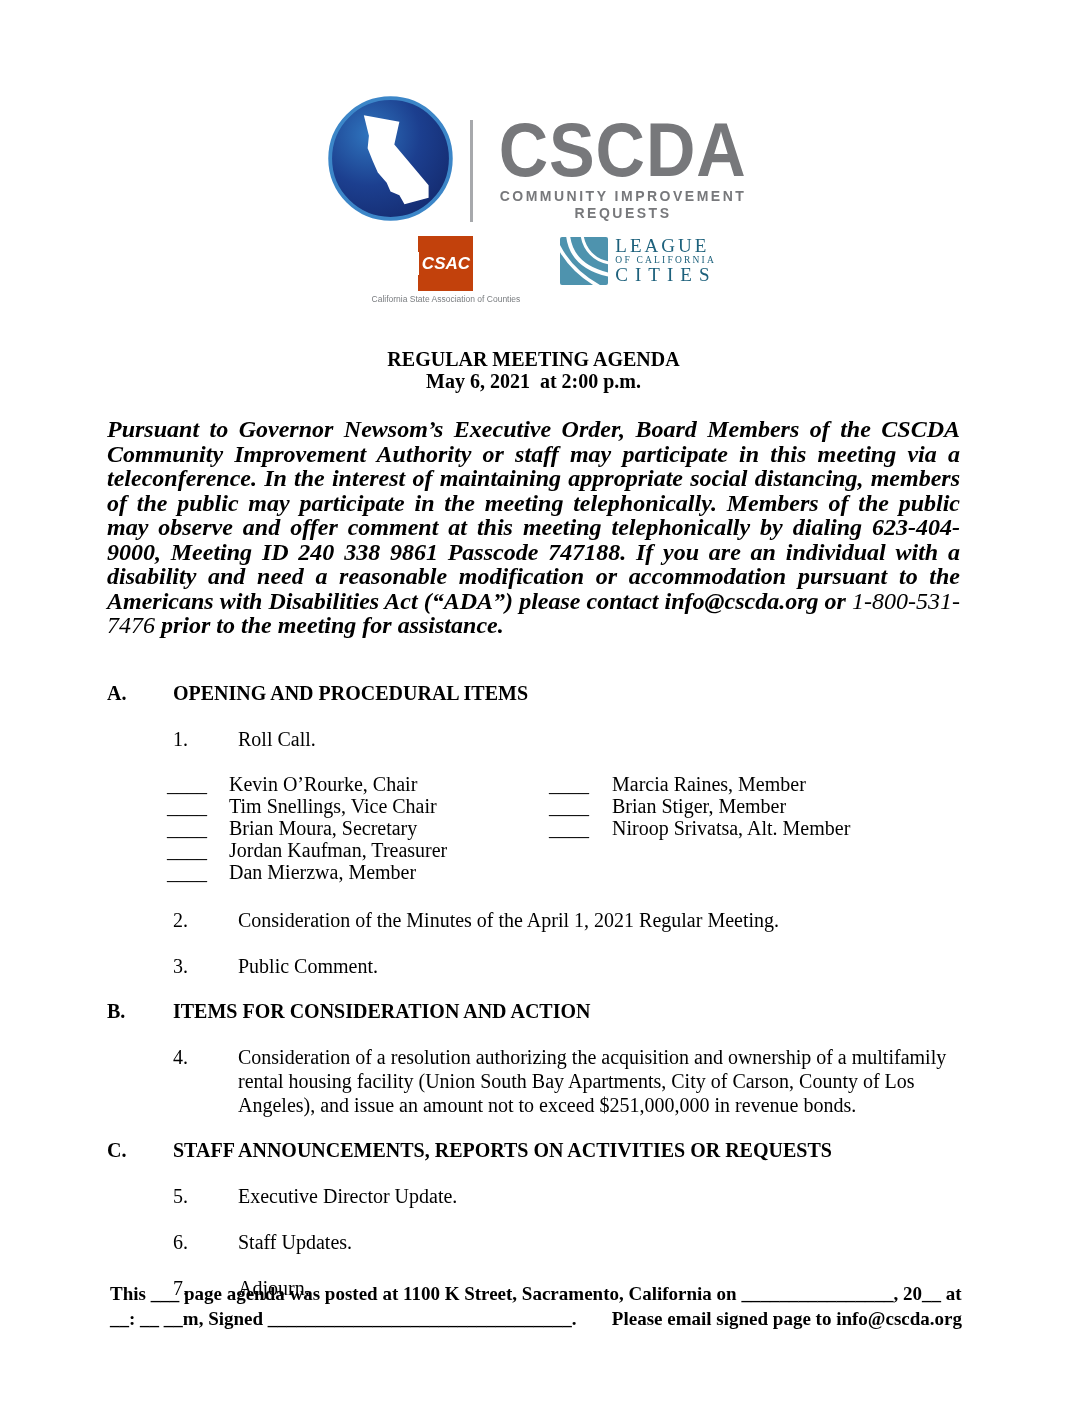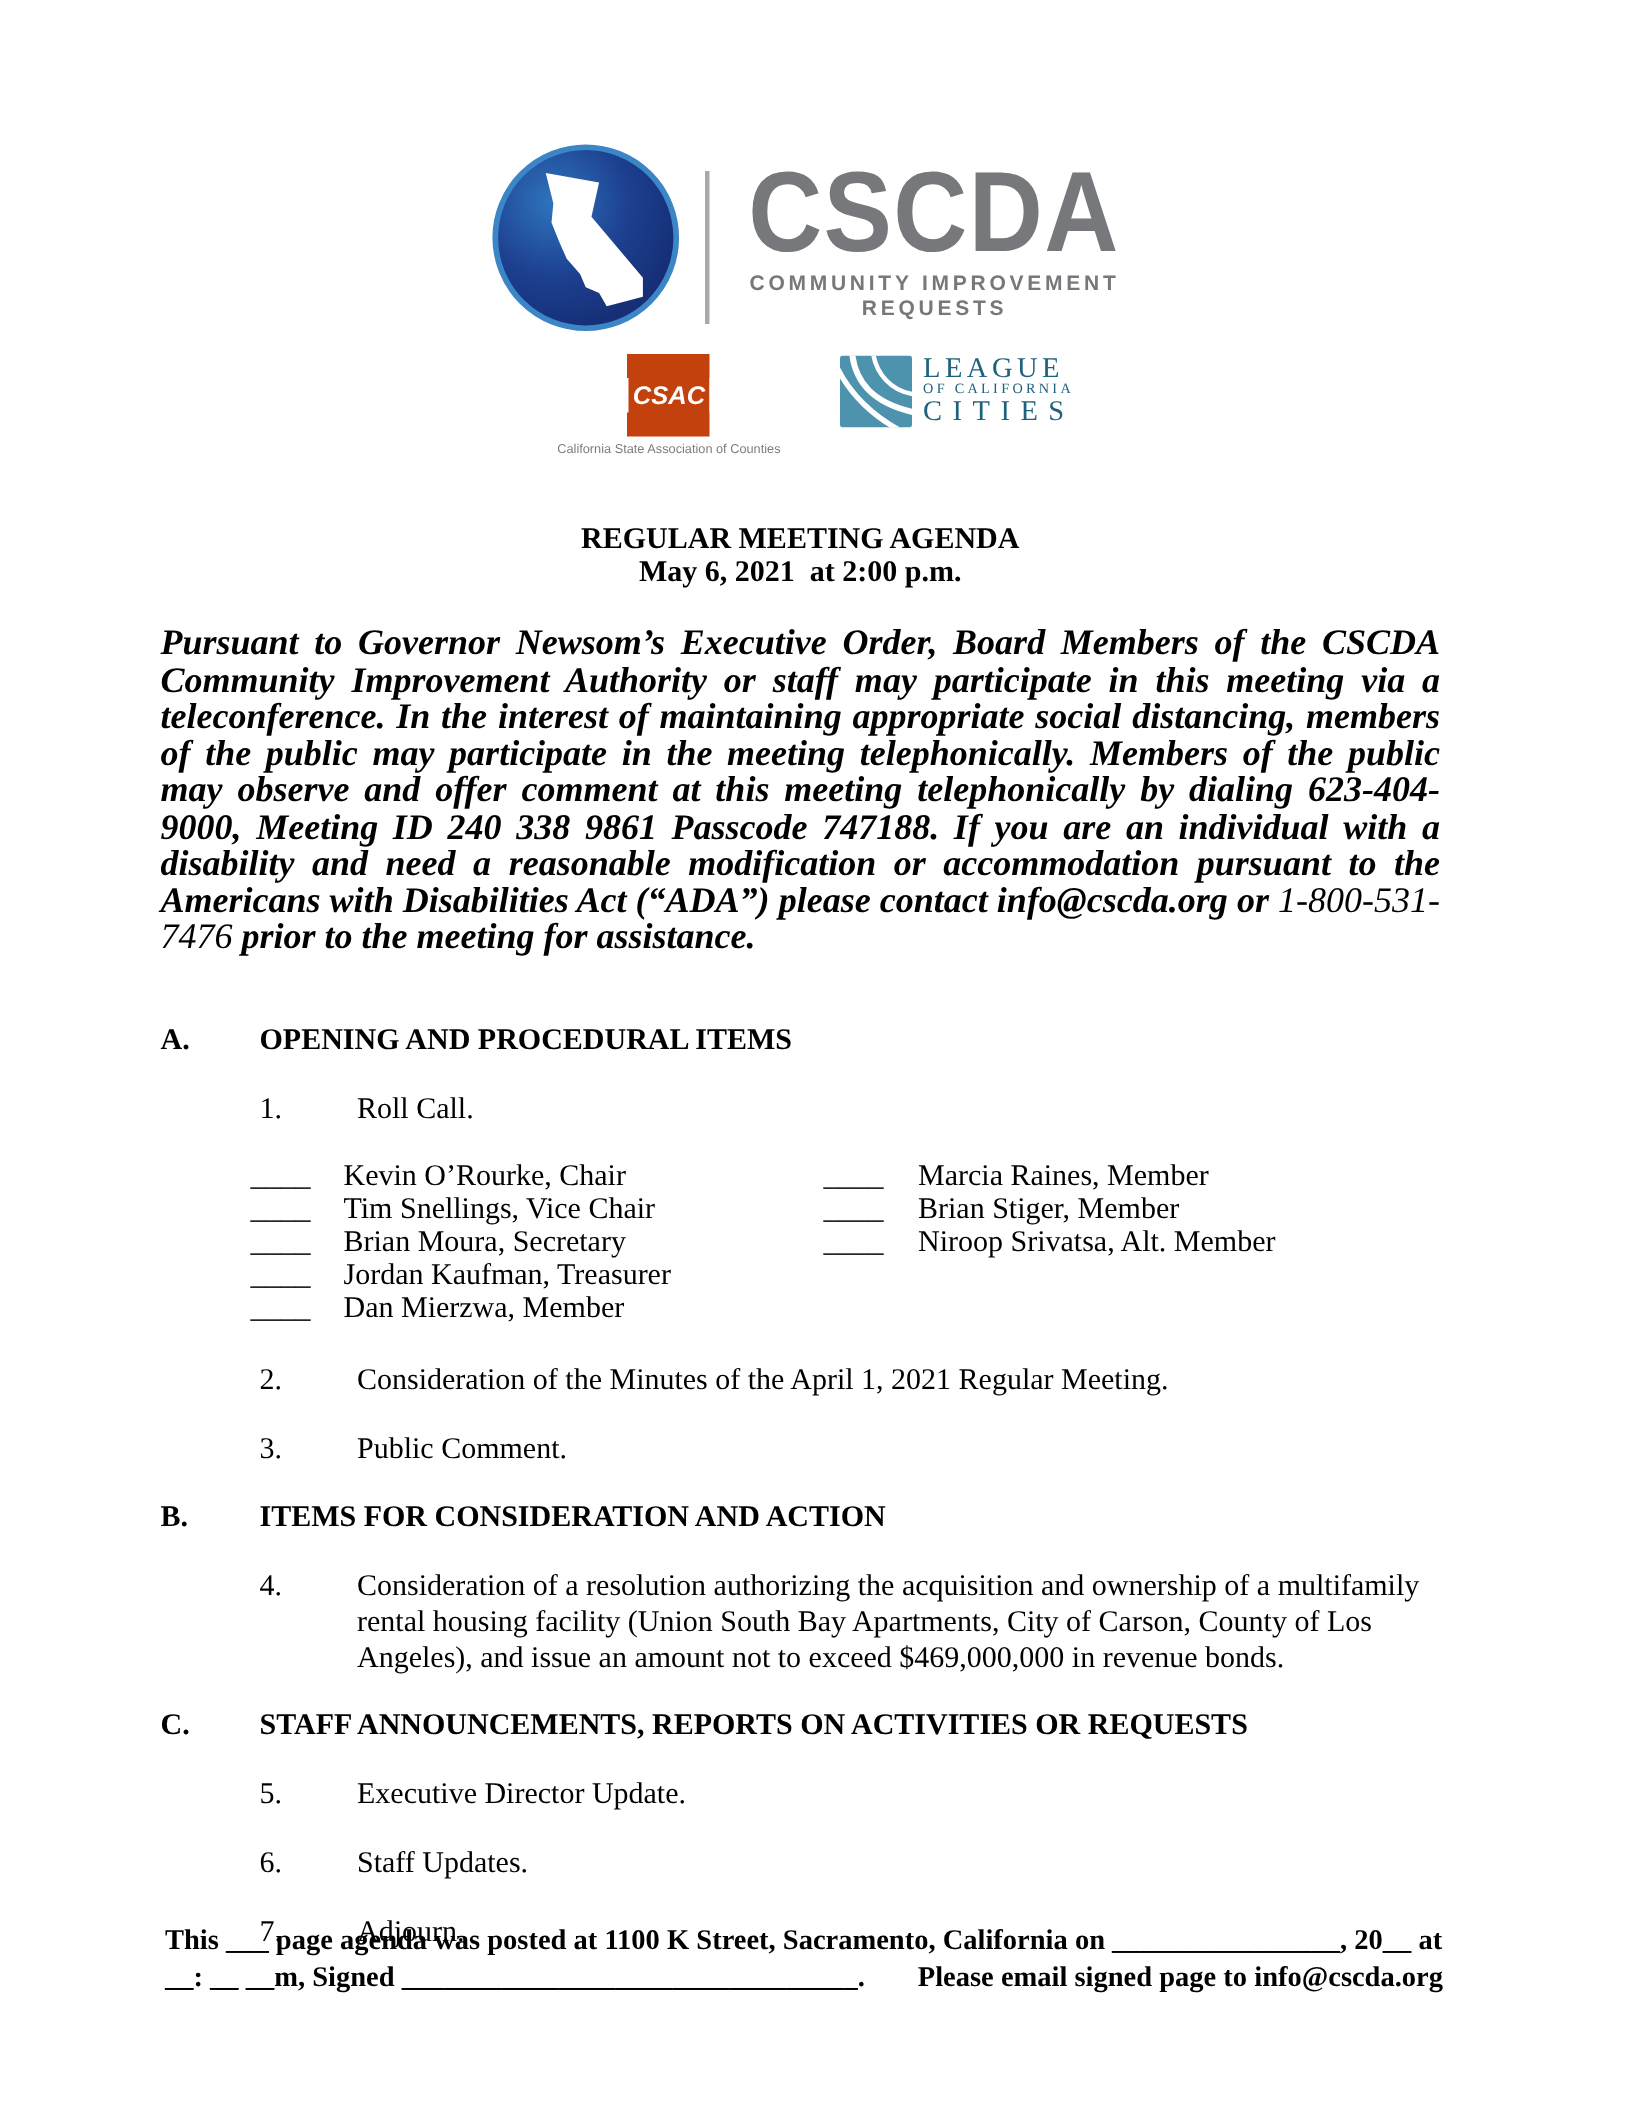--- a/index.html
+++ b/index.html
@@ -1,21 +1,21 @@
 <!DOCTYPE html>
 <html><head>
 <meta charset="utf-8">
 <style>
   html,body { margin:0; padding:0; background:#ffffff; }
   .page { position:relative; width:1088px; height:1408px; background:#fff; overflow:hidden;
           font-family:"Liberation Serif", serif; color:#000; }
   .content { padding:0 128px 0 107px; }
 
   
-  .logo-row { margin-top:95px; display:flex; justify-content:center; align-items:center; }
+  .logo-row { margin-top:95px; display:flex; justify-content:center; align-items:flex-end; }
   .logo-circle { width:127px; height:127px; flex:none; }
   .logo-divider { width:3px; height:102px; background:#a7a9ac; margin:12px 12px 0 16px; flex:none; }
   .wordmark-block { padding-top:6px; text-align:center; }
   .wordmark { font-family:"Liberation Sans", sans-serif; font-weight:bold; font-size:76px;
               line-height:66px; color:#77787b; letter-spacing:1px; white-space:nowrap;
               transform:scaleX(0.9); transform-origin:center center; }
   .tagline { font-family:"Liberation Sans", sans-serif; font-size:14px; letter-spacing:2.5px;
              color:#77787b; line-height:17px;font-weight:bold; }
   .tagline.first { margin-top:5px; }
 
@@ -181,21 +181,21 @@
         <span class="item-text">Public Comment.</span>
       </div>
 
       <div class="sec">
         <span class="sec-letter">B.</span>
         <span>ITEMS FOR CONSIDERATION AND ACTION</span>
       </div>
 
       <div class="item">
         <span class="item-num">4.</span>
-        <span class="item-text">Consideration of a resolution authorizing the acquisition and ownership of a multifamily rental housing facility (Union South Bay Apartments, City of Carson, County of Los Angeles), and issue an amount not to exceed $469,000,000 in revenue bonds.</span>
+        <span class="item-text">Consideration of a resolution authorizing the acquisition and ownership of a multifamily rental housing facility (Union South Bay Apartments, City of Carson, County of Los Angeles), and issue an amount not to exceed $251,000,000 in revenue bonds.</span>
       </div>
 
       <div class="sec">
         <span class="sec-letter">C.</span>
         <span>STAFF ANNOUNCEMENTS, REPORTS ON ACTIVITIES OR REQUESTS</span>
       </div>
 
       <div class="item">
         <span class="item-num">5.</span>
         <span class="item-text">Executive Director Update.</span>

